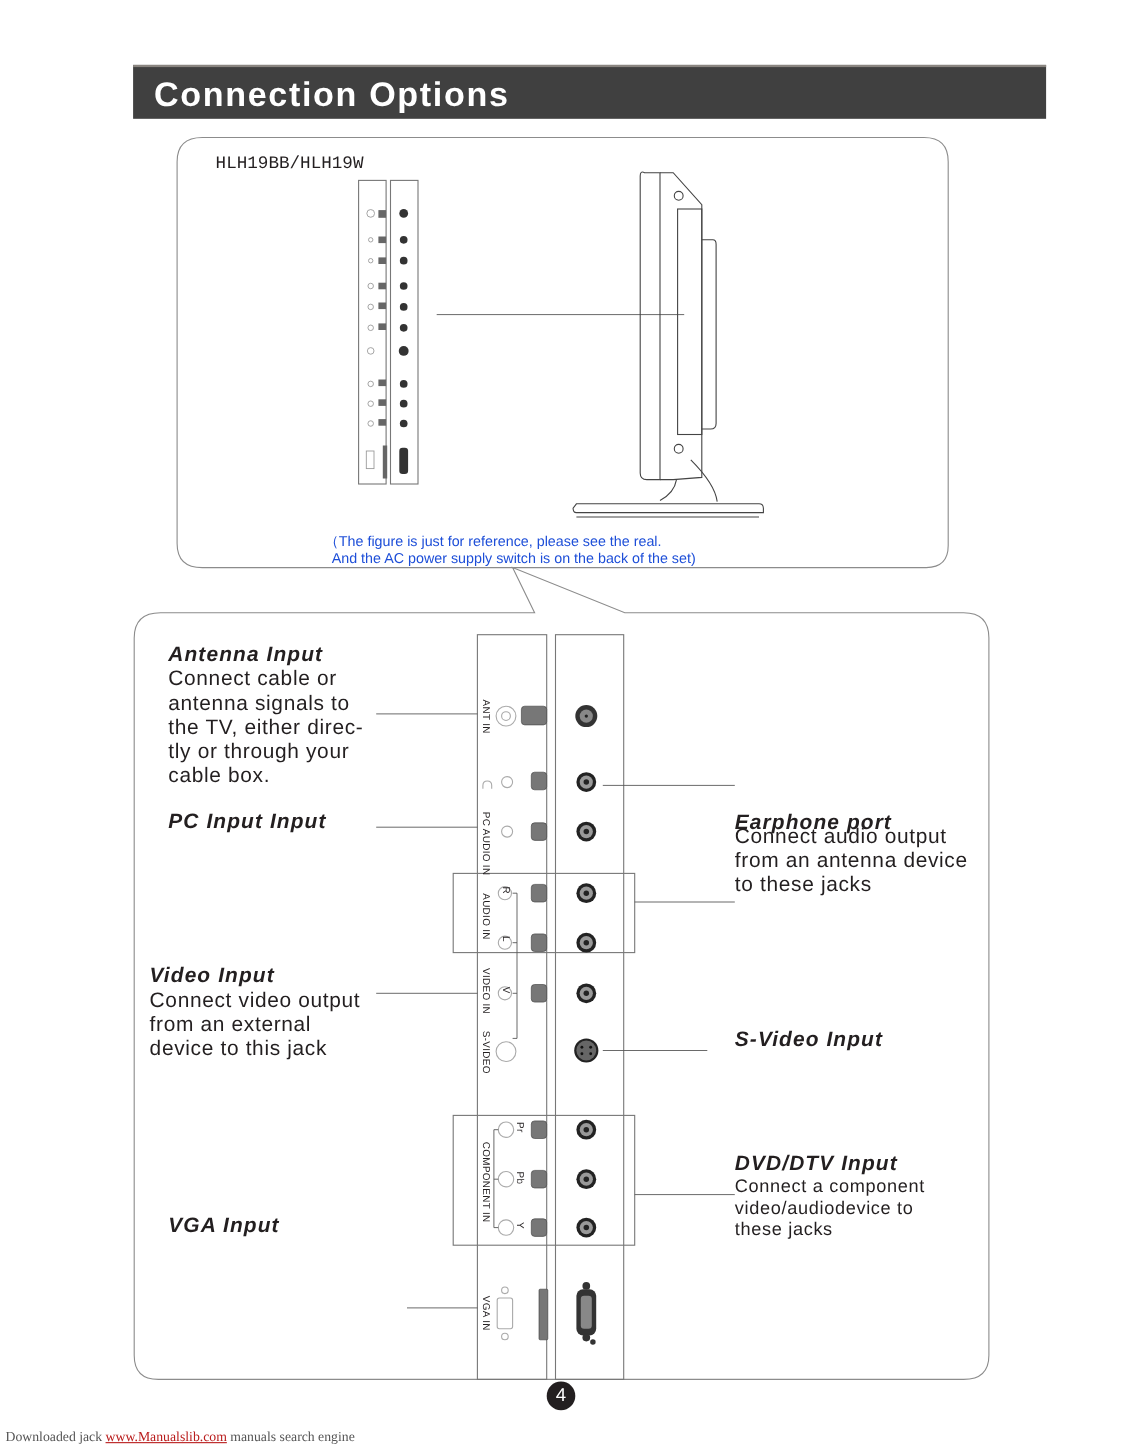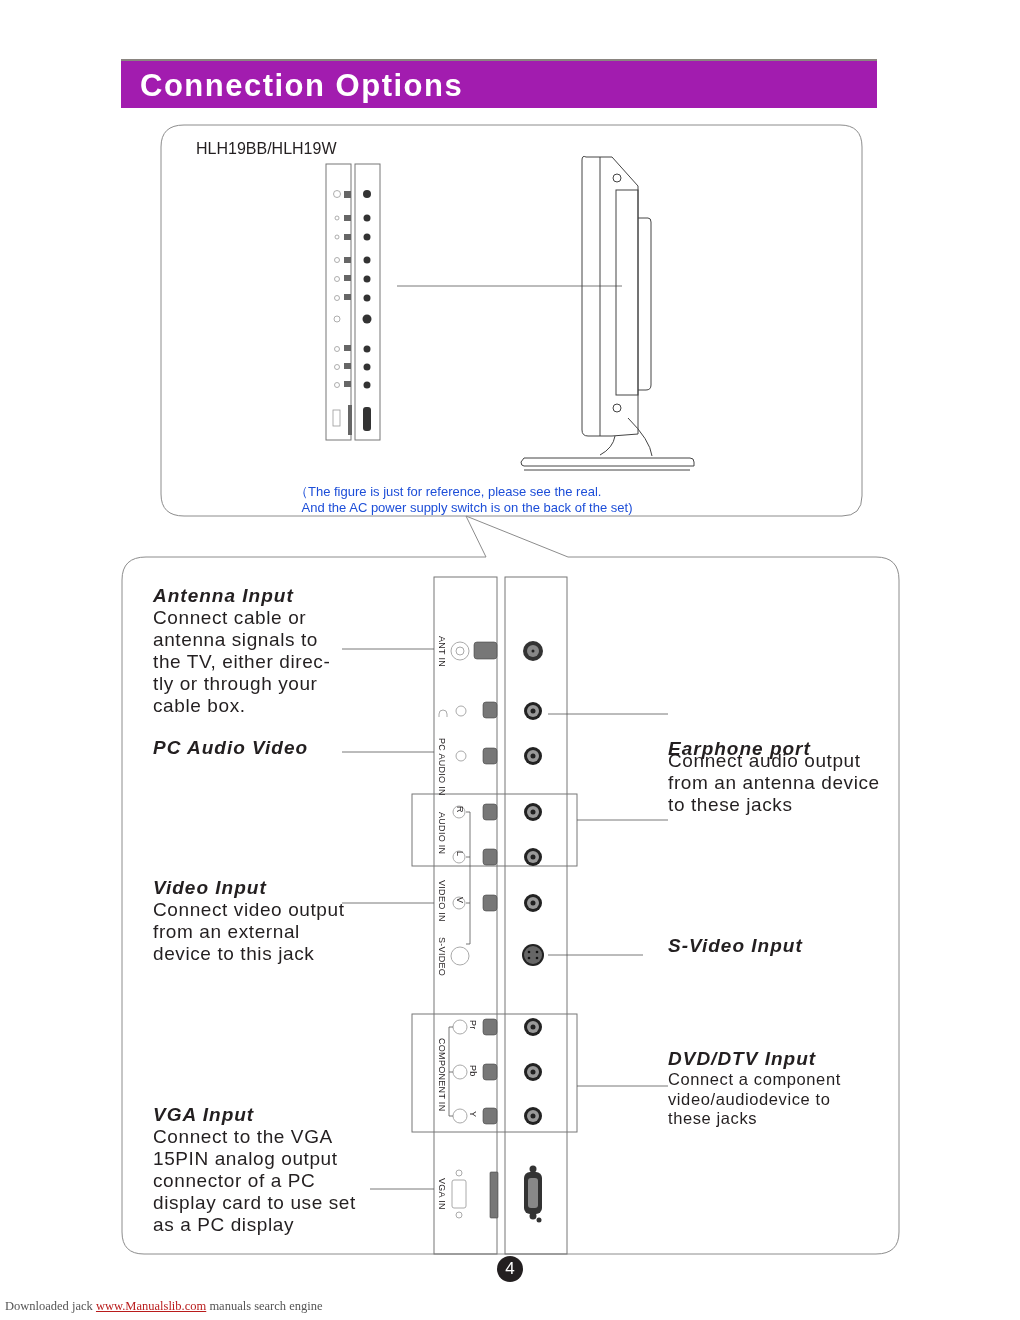--- a/index.html
+++ b/index.html
@@ -1,20 +1,20 @@
 <!DOCTYPE html>
 <html><head>
 <meta charset="utf-8">
 <style>
   html,body{margin:0;padding:0;background:#fff;}
   body{width:1020px;height:1320px;position:relative;overflow:hidden;font-family:"Liberation Sans",sans-serif;color:#231f20;}
   .abs{position:absolute;}
-  .title-bar{left:121px;top:59px;width:756px;height:47px;background:#a21caf;border-top:2px solid #8a8580;}
+  .title-bar{left:121px;top:59px;width:830px;height:47px;background:#404040;border-top:2px solid #8a8580;}
   .title-bar span{position:absolute;left:19px;top:7px;font-size:31px;font-weight:bold;color:#fff;letter-spacing:1.5px;}
-  .model{left:196px;top:140px;font-size:16px;color:#231f20;}
+  .model{left:196px;top:140px;font-size:16px;color:#231f20;font-family:Liberation Mono, monospace;}
   .note{left:295px;top:484px;font-size:13px;line-height:16px;color:#1d4ed8;white-space:pre;}
   .heading{font-size:19px;font-weight:bold;font-style:italic;letter-spacing:1px;line-height:22px;}
   .body{font-size:19px;line-height:22px;letter-spacing:0.6px;white-space:pre;}
   .body-sm{font-size:16.5px;line-height:19.5px;letter-spacing:0.6px;white-space:pre;}
   .page-num{left:497px;top:1256px;width:26px;height:26px;border-radius:50%;background:#231f20;color:#fff;font-size:17px;text-align:center;line-height:26px;}
   .footer{left:5px;top:1299px;font-family:"Liberation Serif",serif;font-size:12.5px;color:#555;}
   .footer a{color:#b91c1c;text-decoration:underline;}
   .vlabel{writing-mode:vertical-rl;font-size:9px;color:#231f20;letter-spacing:0.3px;white-space:nowrap;}
   svg{position:absolute;left:0;top:0;}
 </style>
@@ -213,35 +213,30 @@
 
 <div class="abs" style="left:153px;top:585px;">
   <div class="heading">Antenna Input</div>
   <div class="body">Connect cable or
 antenna signals to
 the TV, either direc-
 tly or through your
 cable box.</div>
 </div>
 <div class="abs" style="left:153px;top:737px;">
-  <div class="heading">PC Audio Video</div>
-</div>
-<div class="abs" style="left:153px;top:877px;">
+  <div class="heading">PC Input Input</div>
+</div>
+<div class="abs" style="left:136px;top:877px;">
   <div class="heading">Video Input</div>
   <div class="body">Connect video output
 from an external
 device to this jack</div>
 </div>
 <div class="abs" style="left:153px;top:1104px;">
   <div class="heading">VGA  Input</div>
-  <div class="body">Connect to the VGA
-15PIN analog output
-connector of a PC
-display card to use set
-as a PC display</div>
 </div>
 
 <div class="abs" style="left:668px;top:702px;margin-top:36px;">
   <div class="heading">Earphone port</div>
 </div>
 <div class="abs" style="left:668px;top:750px;">
   <div class="body">Connect audio output
 from an antenna device
 to these jacks</div>
 </div>

